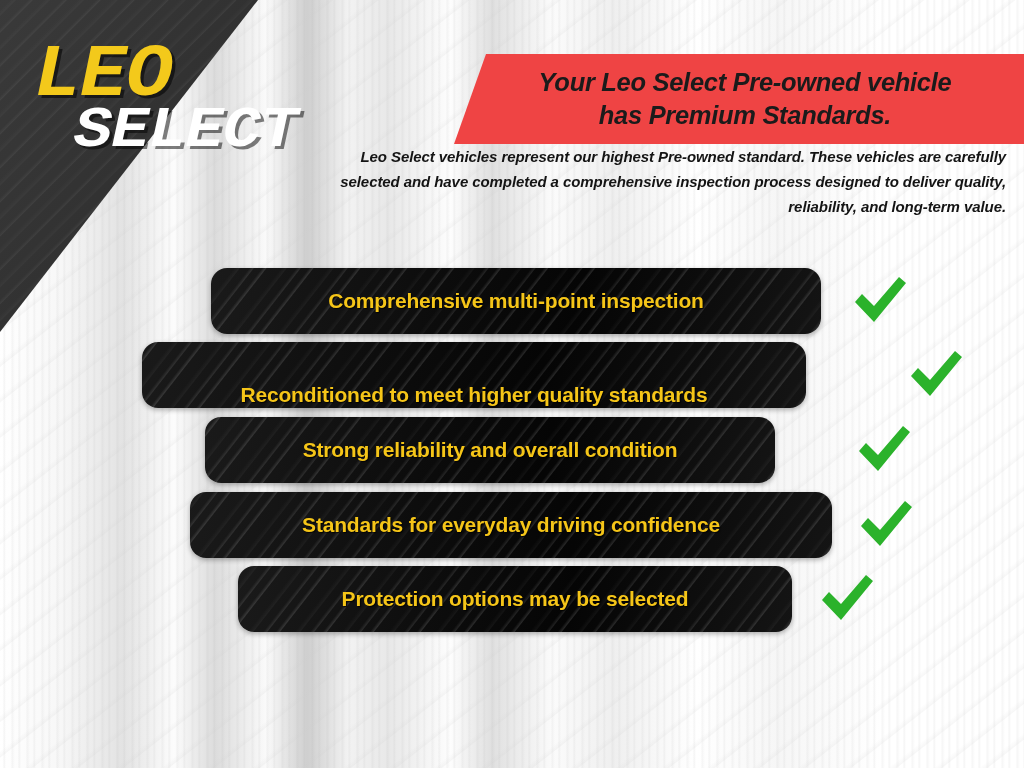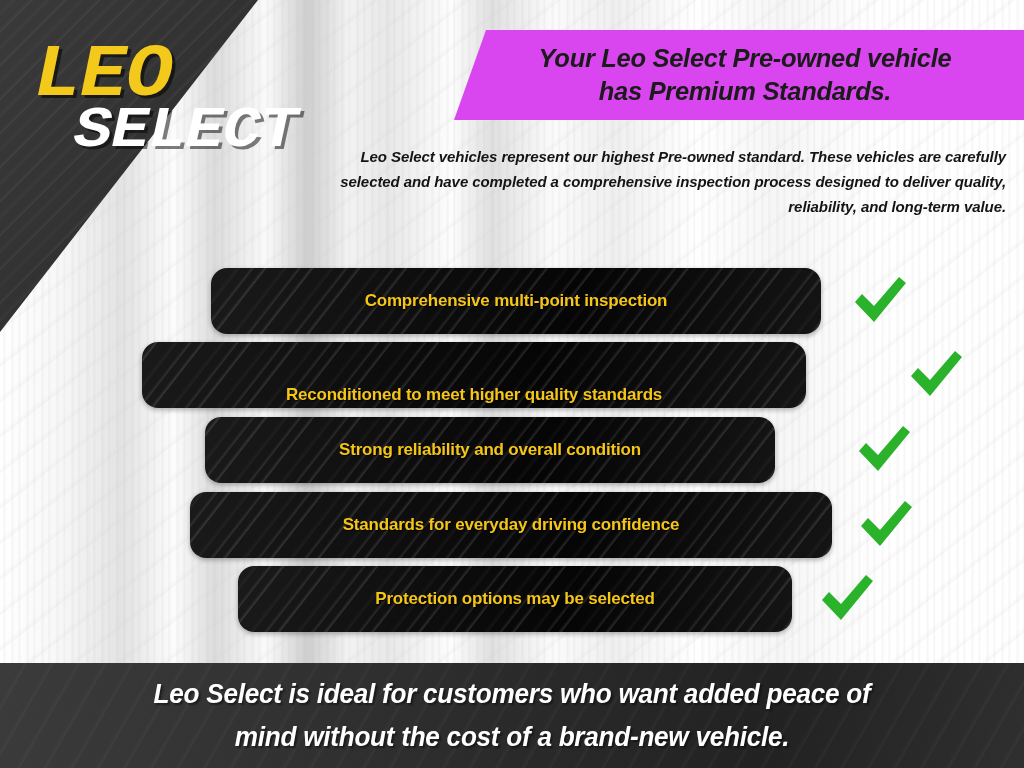--- a/index.html
+++ b/index.html
@@ -126,24 +126,24 @@
     color: #ffffff;
     transform: scaleX(1.1);
     transform-origin: left top;
     text-shadow: 3px 3px 0 rgba(0,0,0,0.5);
   }
 
   
   .headline-banner {
     position: absolute;
     left: 440px;
-    top: 30px;
+    top: 54px;
     width: 584px;
     height: 90px;
-    background: #d946ef;
+    background: #ef4444;
     clip-path: polygon(46px 0, 584px 0, 584px 90px, 14px 90px);
     display: flex;
     align-items: center;
     justify-content: center;
   }
   .headline-text {
     width: 540px;
     margin-left: 26px;
     text-align: center;
     font-size: 26px;
@@ -205,21 +205,21 @@
       ),
       linear-gradient(100deg, #1a1a1a 0%, #0d0d0d 35%, #050505 60%, #141414 100%);
     box-shadow: 0 2px 5px rgba(0,0,0,0.30);
     display: flex;
     align-items: center;
     justify-content: center;
     overflow: hidden;
   }
   .pill-label {
     position: relative;
-    font-size: 17px;
+    font-size: 21px;
     line-height: 26px;
     font-weight: bold;
     color: #f5c518;
     letter-spacing: -0.2px;
     white-space: nowrap;
     text-shadow: 1px 1px 1px rgba(0,0,0,0.8);
   }
   .check {
     position: absolute;
     top: 4px;
@@ -338,20 +338,14 @@
       </div>
       <span class="check" style="left:578px;">
         <svg viewBox="0 0 60 58" aria-hidden="true">
           <path d="M6 30 L13 22 L25 34 L50 5 L57 11 L25 50 Z" fill="#2bb22b"></path>
         </svg>
       </span>
     </div>
 
   </div>
 
-  <div class="footer">
-    <div class="footer-text">
-      <span>Leo Select is ideal for customers who want added peace of</span><br>
-      <span>mind without the cost of a brand-new vehicle.</span>
-    </div>
-  </div>
 
 </div>
 
 </body></html>

